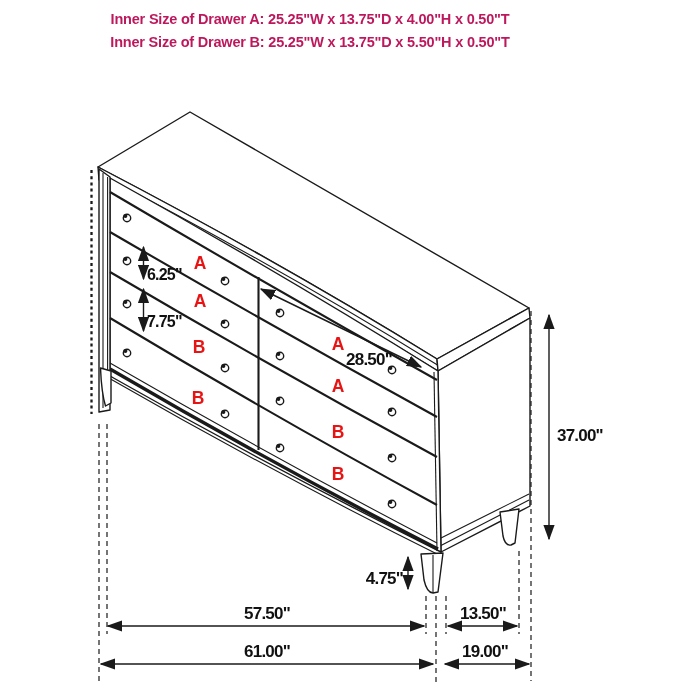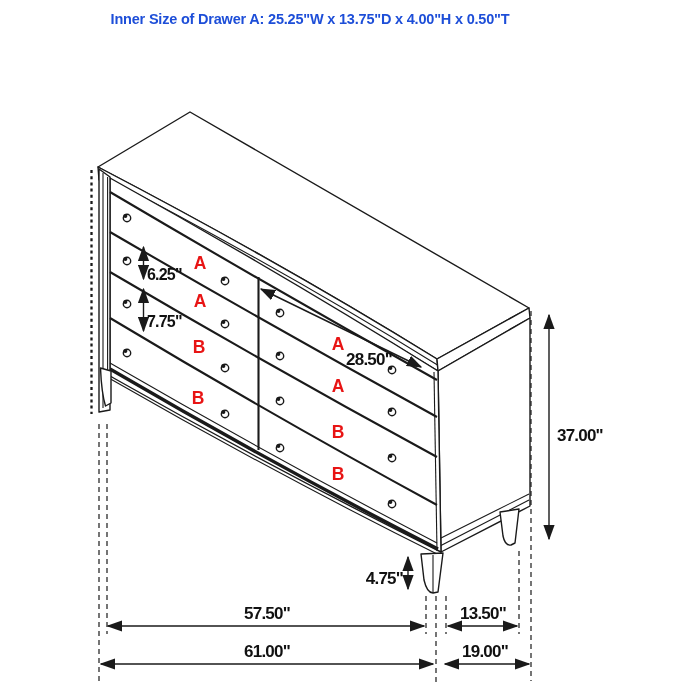--- a/index.html
+++ b/index.html
@@ -1,19 +1,19 @@
 <!DOCTYPE html>
 <html><head>
 <meta charset="utf-8">
 <style>
   html,body{margin:0;padding:0;background:#fff;}
   .page{position:relative;width:700px;height:700px;background:#ffffff;overflow:hidden;
         font-family:"Liberation Sans",sans-serif;}
   .hdr{position:absolute;top:8px;left:0;width:620px;text-align:center;
-       font-size:14.5px;font-weight:bold;color:#1d4ed8;letter-spacing:-0.2px;line-height:23px;}
+       font-size:14.5px;font-weight:bold;color:#be185d;letter-spacing:-0.2px;line-height:23px;}
   svg{position:absolute;top:0;left:0;}
   .shape{fill:#ffffff;stroke:#1a1a1a;stroke-width:1.4;stroke-linejoin:round;}
   .ln{fill:none;stroke:#1a1a1a;stroke-width:1.1;}
   .arc{fill:none;stroke:#1a1a1a;stroke-width:2.1;}
   .thick{fill:none;stroke:#1a1a1a;stroke-width:3.4;}
   .hatch{fill:none;stroke:#1a1a1a;stroke-width:2.3;stroke-dasharray:3 3.2;}
   .ext{fill:none;stroke:#1a1a1a;stroke-width:1.2;stroke-dasharray:5 4;}
   .dim{fill:none;stroke:#1a1a1a;stroke-width:1.4;}
   .dimtext{font-family:"Liberation Sans",sans-serif;font-weight:bold;font-size:17px;
            letter-spacing:-0.8px;fill:#111;}
@@ -22,20 +22,21 @@
   .ko{fill:#fff;stroke:#1a1a1a;stroke-width:1.4;}
   .ki{fill:#1a1a1a;stroke:none;}
 </style>
 </head>
 <body>
 
 <div class="page">
 
   <div class="hdr">
     <div>Inner Size of Drawer A: 25.25"W x 13.75"D x 4.00"H x 0.50"T</div>
+    <div>Inner Size of Drawer B: 25.25"W x 13.75"D x 5.50"H x 0.50"T</div>
   </div>
 
   <svg width="700" height="700" viewBox="0 0 700 700">
     <defs>
       <marker id="ah" markerWidth="11" markerHeight="8" refX="10" refY="4" orient="auto-start-reverse">
         <path d="M0,0 L11,4 L0,8 Z" fill="#1a1a1a"></path>
       </marker>
     </defs>
 
     <g>

